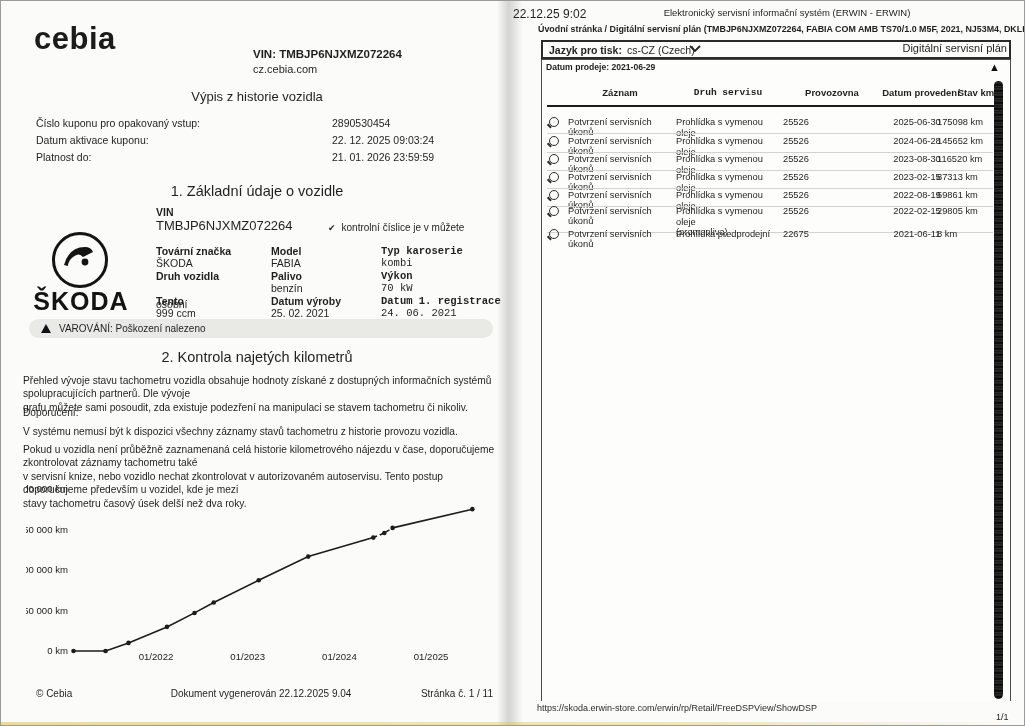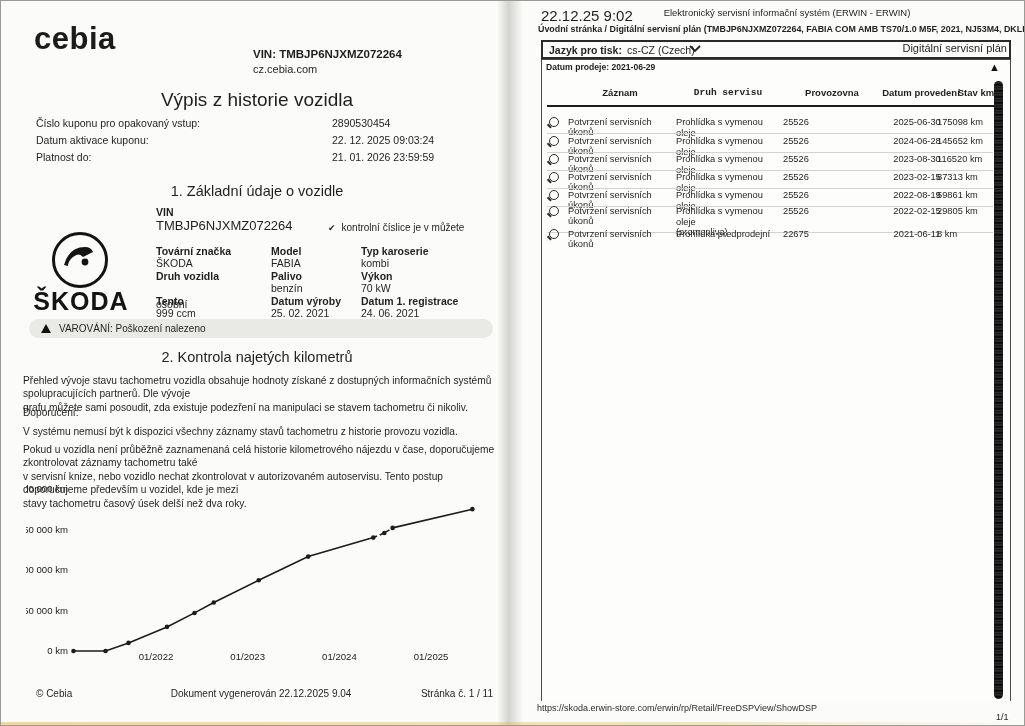--- a/index.html
+++ b/index.html
@@ -9,48 +9,48 @@
   .abs{position:absolute;}
   .c{text-align:center;}
   .r{text-align:right;}
   .pre{white-space:pre-line;}
 
   
   .cebia-logo{left:33px;top:20px;font-size:31px;font-weight:bold;letter-spacing:.5px;color:#1b1b19;}
   .lp-head-right{left:252px;top:24px;width:252px;text-align:left;line-height:15px;margin-top:22px;}
   .lp-head-right .vin{font-size:11.5px;font-weight:bold;}
   .lp-head-right .web{font-size:11px;}
-  .lp-title{left:0;top:88px;width:512px;font-size:19px;font-weight:500;}
+  .lp-title{left:0;top:88px;width:512px;font-size:13px;font-weight:500;}
   .coupon-label{left:35px;font-size:10.5px;}
   .coupon-value{left:303px;font-size:10.5px;margin-left:28px;}
   .sec-title{left:0;width:512px;font-size:14.5px;font-weight:500;}
   .skoda-circle{left:51px;top:231px;width:50px;height:50px;border:3px solid #141414;border-radius:50%;}
   .skoda-text{left:10px;top:286px;width:140px;font-size:25px;font-weight:bold;letter-spacing:1px;color:#141414;}
   .vin-lbl{left:155px;top:205px;font-size:10.5px;font-weight:bold;}
   .vin-val{left:155px;top:217px;font-size:13px;}
   .vin-check{left:327px;top:221px;font-size:10px;}
   .vin-check .tick{margin-right:6px;font-size:9px;}
   .f-label{font-size:10.5px;font-weight:bold;}
   .f-value{font-size:10.5px;}
-  .col1{left:155px;} .col2{left:270px;} .col3{left:360px;}
+  .col1{left:155px;} .col2{left:270px;} .col3{left:380px;font-family:Liberation Mono, monospace;}
   .warn-bar{left:28px;top:318px;width:464px;height:19px;background:#e9e9e6;border-radius:10px;}
   .warn-tri{left:40px;top:323px;width:0;height:0;border-left:5px solid transparent;
             border-right:5px solid transparent;border-bottom:9px solid #111;}
   .warn-txt{left:58px;top:322px;font-size:10px;}
   .para{left:22px;width:472px;font-size:10.2px;line-height:13.4px;}
   .lp-footer{top:687px;font-size:10px;}
   .chart-svg{left:25px;top:478px;}
   .chart-svg text{font-family:"Liberation Sans",sans-serif;font-size:9.6px;fill:#222;}
 
   
   .fold{left:496px;top:0;width:26px;height:726px;
         background:linear-gradient(to right,rgba(0,0,0,0),rgba(110,110,105,.28) 45%,rgba(0,0,0,0));}
 
   
-  .rp-meta-left{left:540px;top:6px;font-size:15px;}
+  .rp-meta-left{left:512px;top:6px;font-size:12px;}
   .rp-meta-center{left:560px;top:6px;width:452px;text-align:center;font-size:9.5px;}
   .rp-breadcrumb{left:537px;top:23px;width:478px;font-size:8.9px;font-weight:bold;white-space:nowrap;}
   .lang-box{left:540px;top:39px;width:470px;height:19px;border:2px solid #2a2a2a;box-sizing:border-box;background:#fdfdfc;}
   .lang-label{left:548px;top:43px;font-size:10.5px;font-weight:bold;}
   .lang-value{left:626px;top:43px;font-size:10.5px;}
   .lang-chevron{left:688px;top:44px;}
   .plan-title{left:700px;top:41px;width:306px;text-align:right;font-size:11px;}
   .main-box{left:540px;top:58px;width:470px;height:642px;border:1.3px solid #4a4a4a;border-bottom:none;box-sizing:border-box;background:#fdfdfc;}
   .sale-date{left:545px;top:61px;font-size:8.6px;font-weight:bold;}
   .up-arrow{left:988px;top:60px;font-size:11px;color:#111;}

